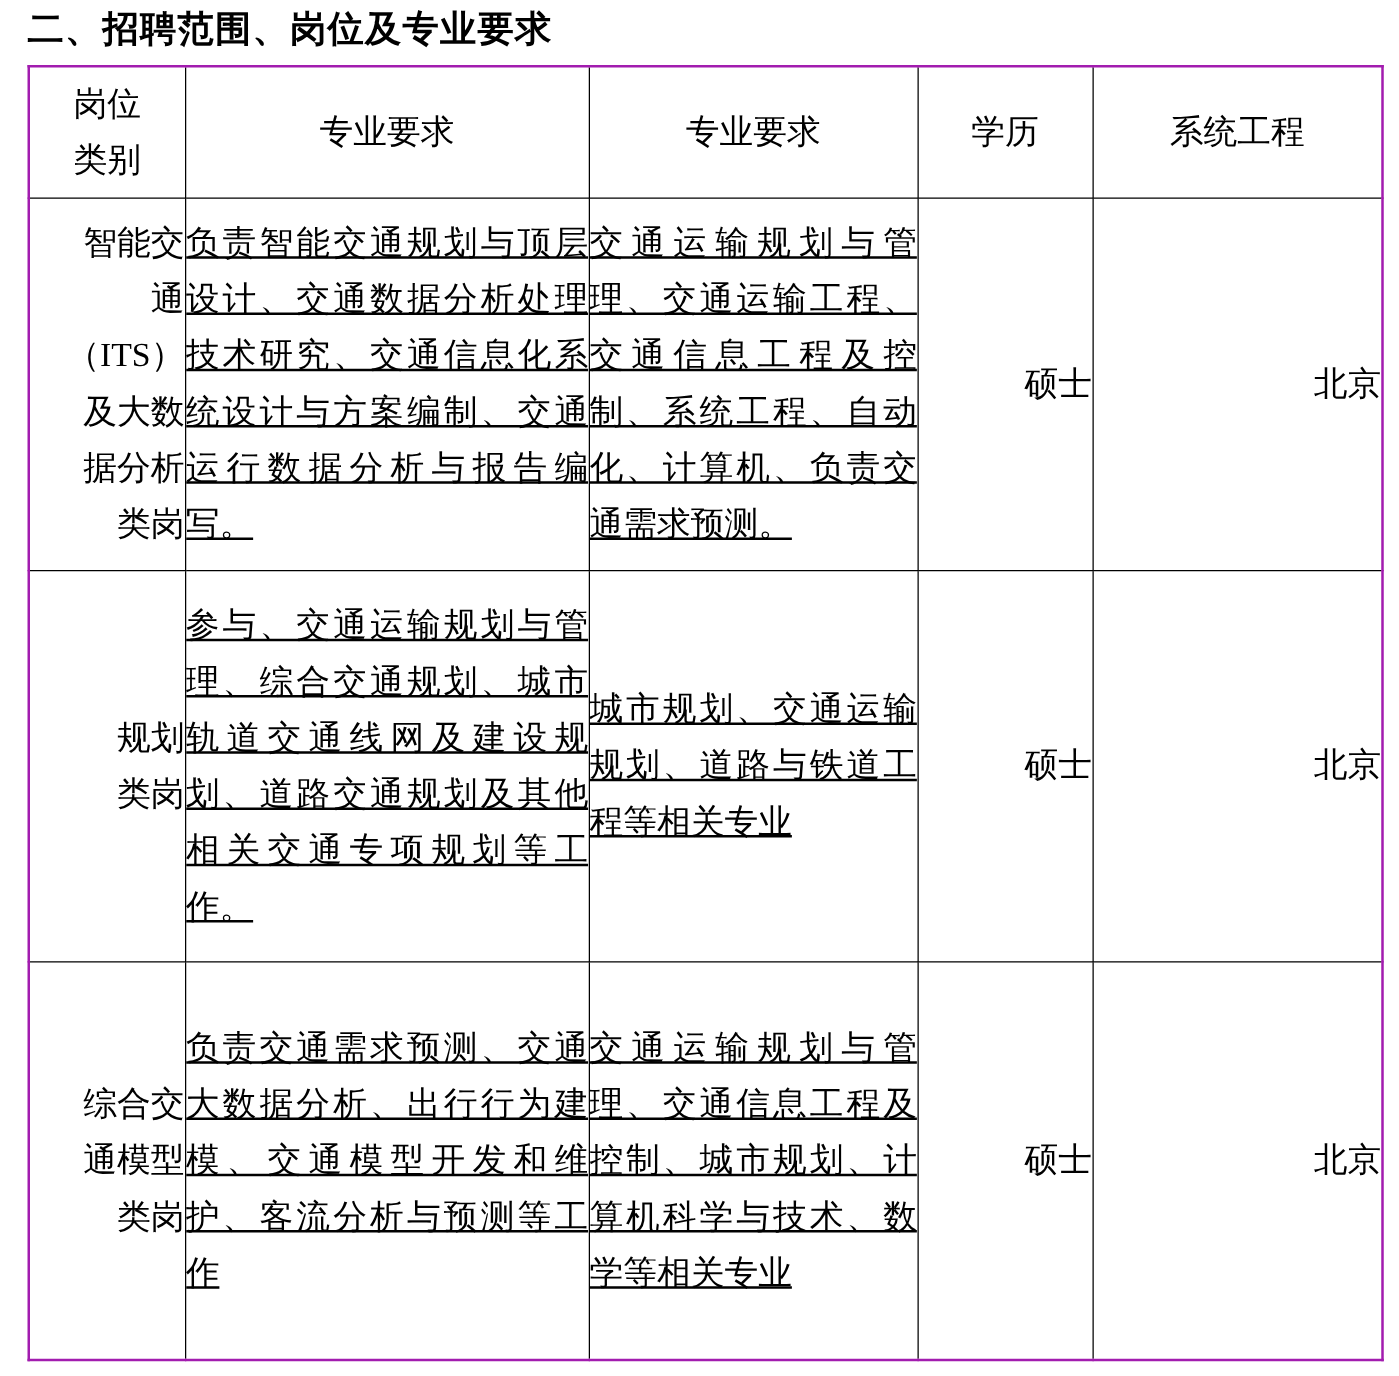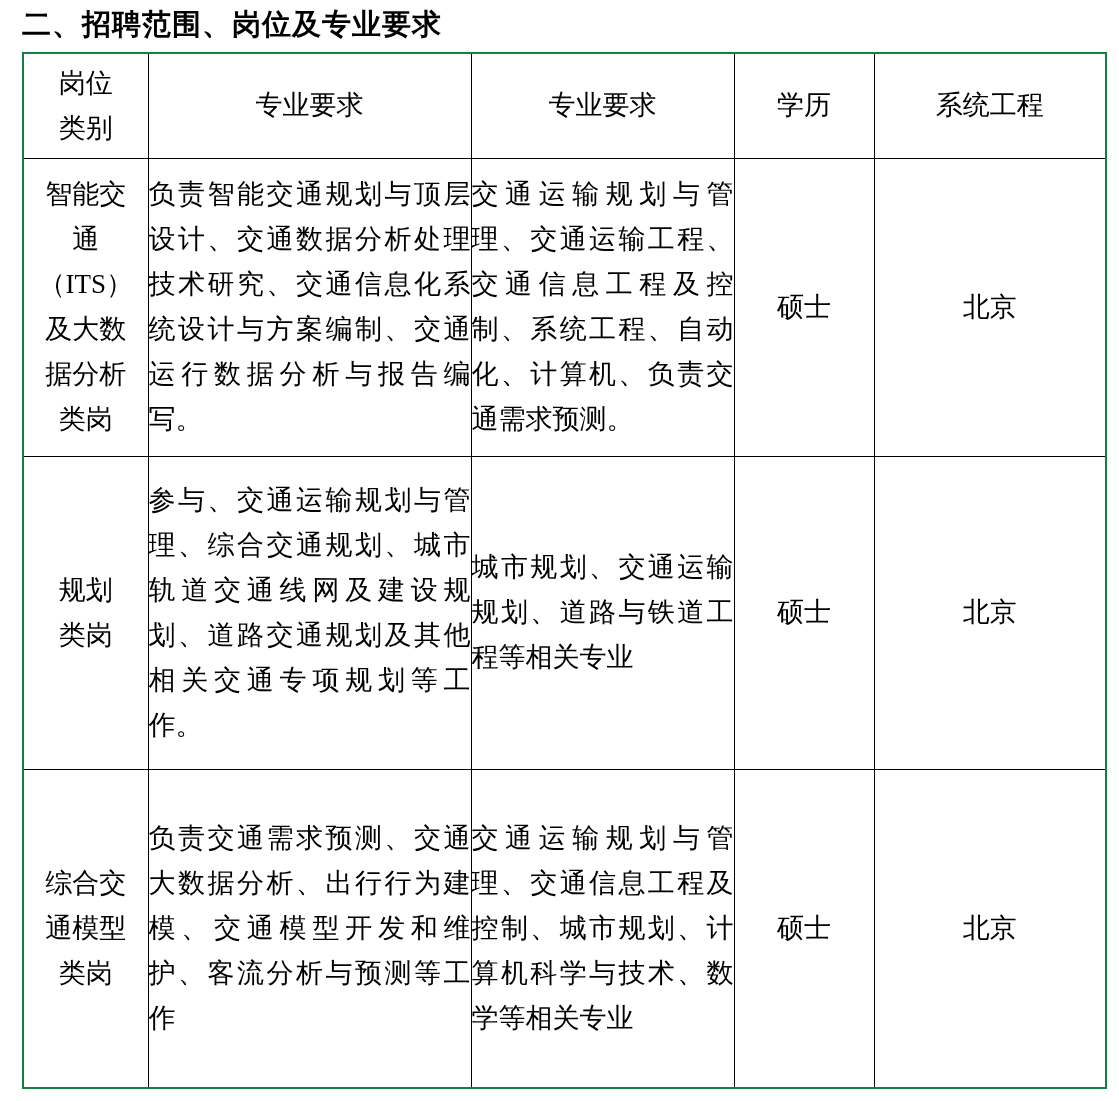--- a/index.html
+++ b/index.html
@@ -21,45 +21,46 @@
     margin: 0 0 8px 0;
     font-size: 29px;
     line-height: 39px;
     font-weight: bold;
     letter-spacing: 1px;
   }
   table.recruit-table {
     border-collapse: collapse;
     table-layout: fixed;
     width: 1083px;
-    border: 2px solid #15803d;
+    border: 2px solid #a21caf;
     background: #ffffff;
   }
   table.recruit-table td,
   table.recruit-table th {
     border: 1px solid #000000;
     font-weight: normal;
     font-size: 27px;
     line-height: 45px;
     vertical-align: middle;
     padding: 0;
     overflow: hidden;
   }
   th.hdr {
     text-align: center;
     white-space: pre-line;
   }
   td.cell-center {
-    text-align: center;
+    text-align: right;
     white-space: pre-line;
   }
   td.cell-justify {
     text-align: justify;
     text-justify: inter-ideograph;
     padding: 0 14px;
+    text-decoration: underline;
   }
   tr.header-row  { height: 105px; }
   tr.data-row-1  { height: 298px; }
   tr.data-row-2  { height: 313px; }
   tr.data-row-3  { height: 319px; }
 </style>
 </head>
 <body>
 
 <div class="page">

